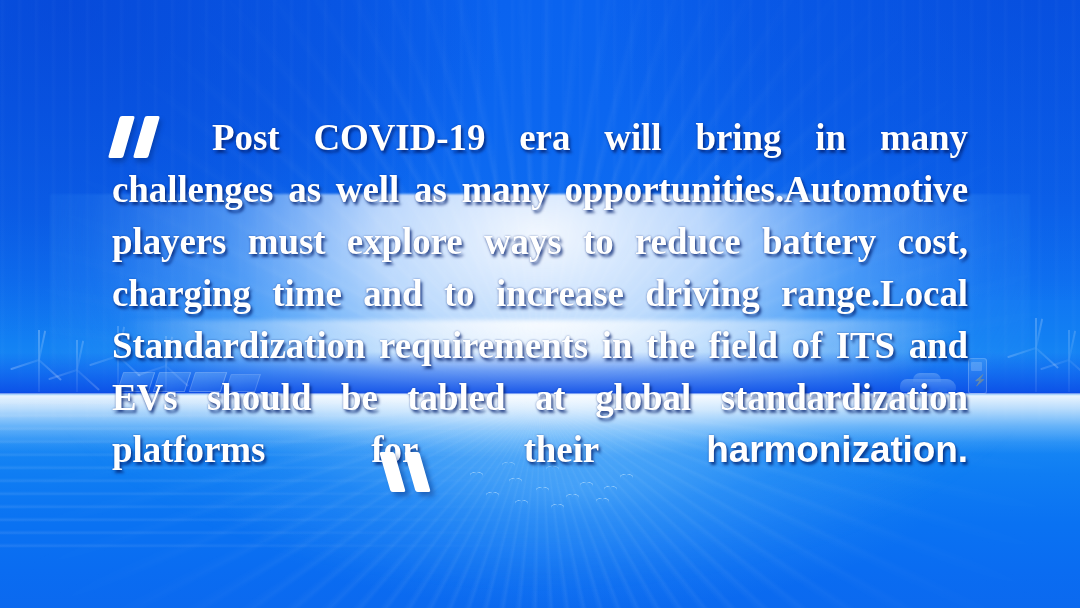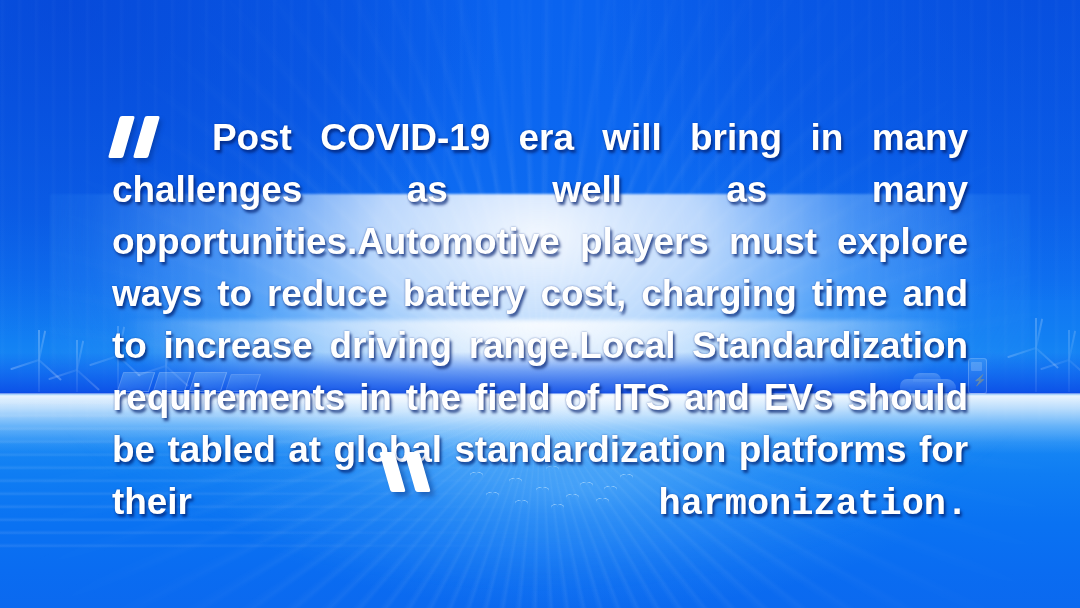--- a/index.html
+++ b/index.html
@@ -280,22 +280,22 @@
     font-size: 37px;
     line-height: 52px;
     font-weight: 600;
     letter-spacing: -0.1px;
     text-align: justify;
     text-justify: inter-word;
     text-shadow:
        2px 3px 3px rgba(0,30,110,0.72),
        0 0 2px rgba(0,40,130,0.55);
   }
-  .quote-text .lead { padding-left: 26px; }
-  .quote-text .last-line { display: inline-block; font-family: Liberation Mono, monospace; }
+  .quote-text .lead { padding-left: 26px; font-family: Liberation Serif, serif; }
+  .quote-text .last-line { display: inline-block; }
   .quote-text::after {
     content: "";
     display: inline-block;
     width: 100%;
     height: 0;
   }
 
   .close-mark-wrap {
     position: absolute;
     left: 383px;

